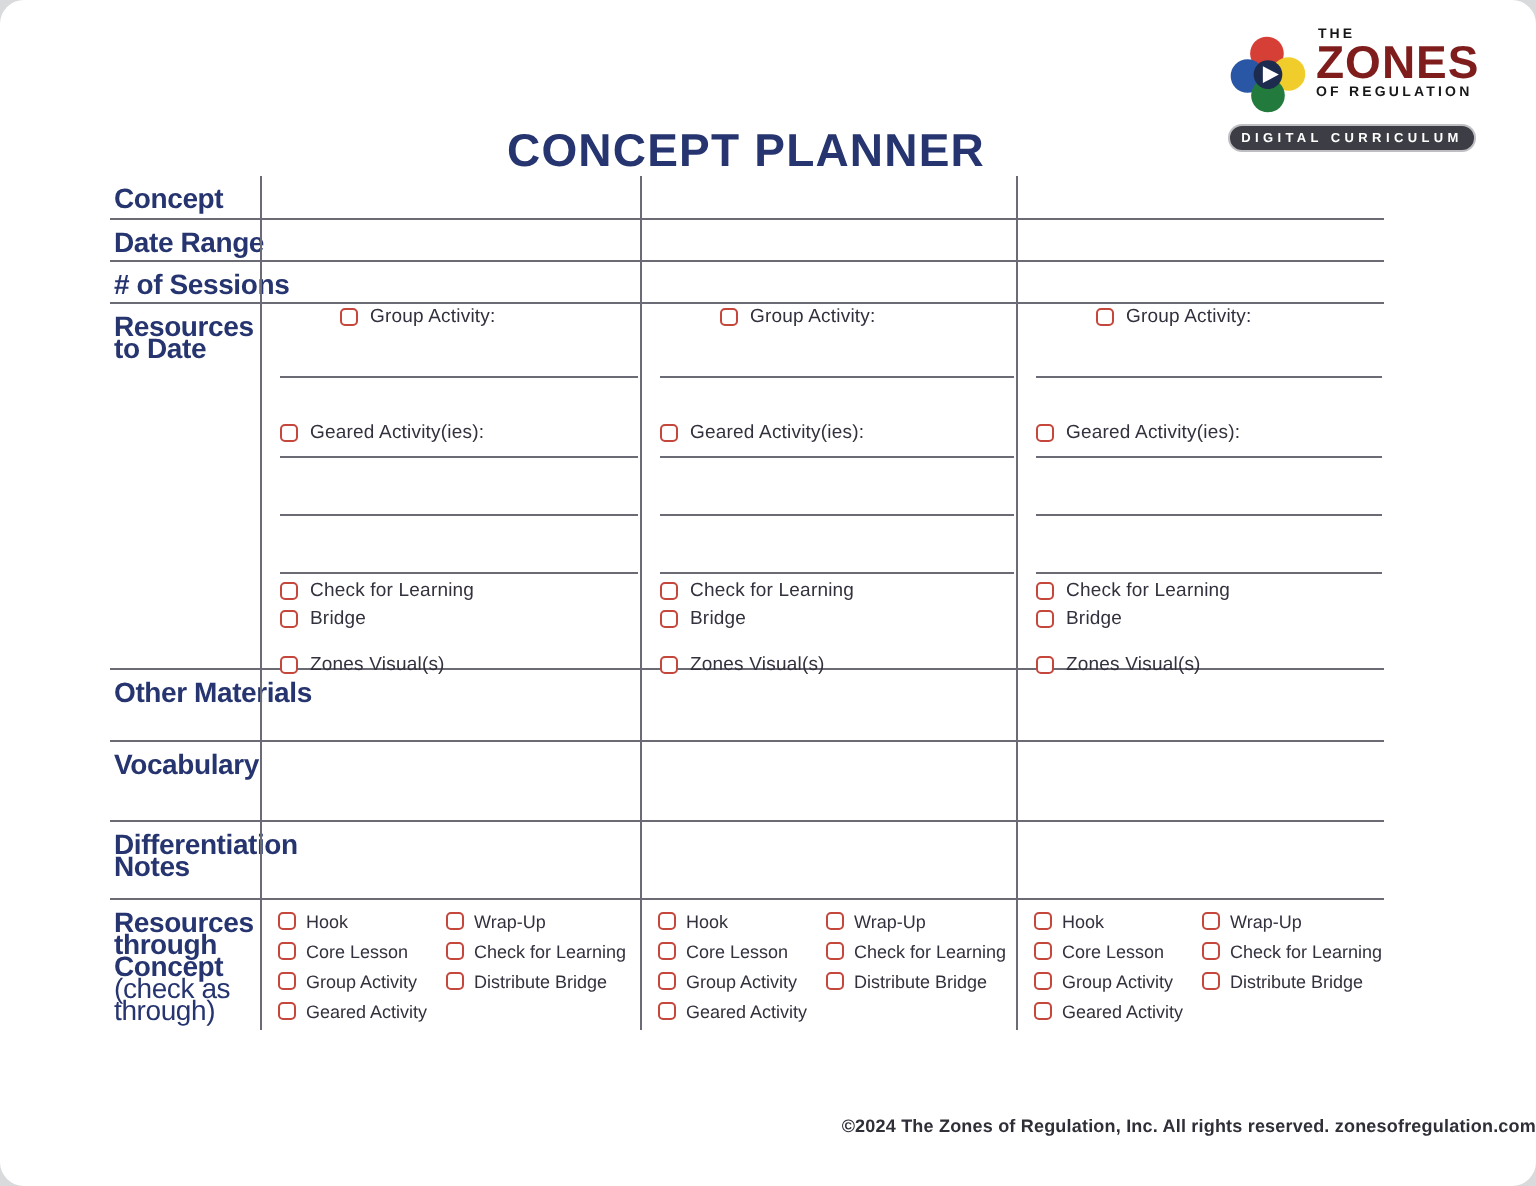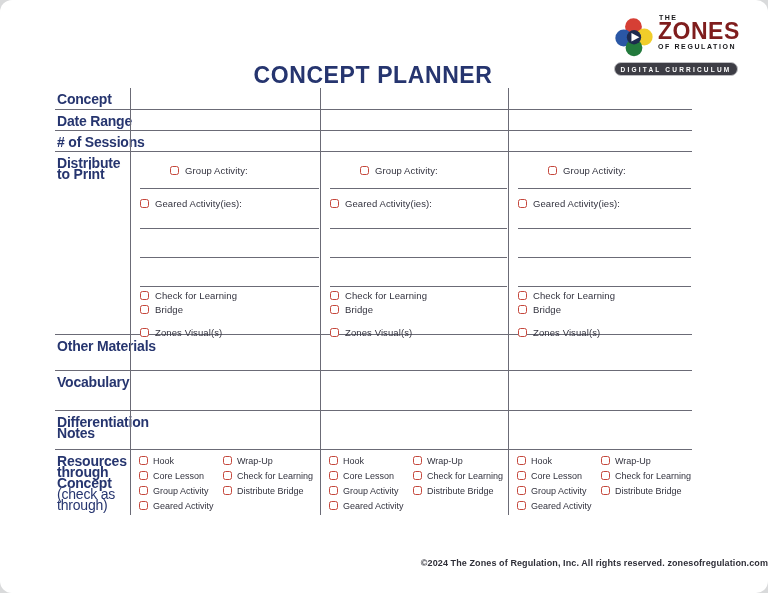--- a/index.html
+++ b/index.html
@@ -68,22 +68,22 @@
   
   .cb{
     width:9px;height:9px;flex:none;
     border:1.4px solid var(--cbred);border-radius:2.5px;
     background:#fff;
   }
   .cbrow{display:flex;align-items:center;gap:6px;height:12px;}
   .cbrow .lbl{font-size:9.5px;color:var(--ink);letter-spacing:0.1px;white-space:nowrap;}
   
   .res .cbrow{position:absolute;left:9px;}
-  .res .r-group{top:12px;padding-left:30px;}
-  .res .r-geared{top:45px;text-align:center;}
+  .res .r-group{top:0;padding-left:30px;}
+  .res .r-geared{top:58px;text-align:center;}
   .res .r-i0{top:137px;}
   .res .r-i1{top:151px;}
   .res .r-i2{top:174px;}
   .wline{position:absolute;left:9px;right:1px;height:0;border-bottom:1px solid var(--line);}
   .res .l1{top:36px;}
   .res .l2{top:76px;}
   .res .l3{top:105px;}
   .res .l4{top:134px;}
   
   .prog .suba{position:absolute;left:8px;top:6px;}
@@ -127,21 +127,21 @@
     <div class="cell bb rowlabel nowrap">Date Range</div>
     <div class="cell bb bl"></div>
     <div class="cell bb bl"></div>
     <div class="cell bb bl"></div>
 
     <div class="cell bb rowlabel nowrap"># of Sessions</div>
     <div class="cell bb bl"></div>
     <div class="cell bb bl"></div>
     <div class="cell bb bl"></div>
 
-    <div class="cell bb rowlabel">Distribute to Print</div>
+    <div class="cell bb rowlabel">Resources to Date</div>
 
     <div class="cell bb bl res">
       <div class="cbrow r-group">
         <span class="cb"></span>
         <span class="lbl">Group Activity:</span>
       </div>
       <div class="wline l1"></div>
       <div class="cbrow r-geared">
         <span class="cb"></span>
         <span class="lbl">Geared Activity(ies):</span>

